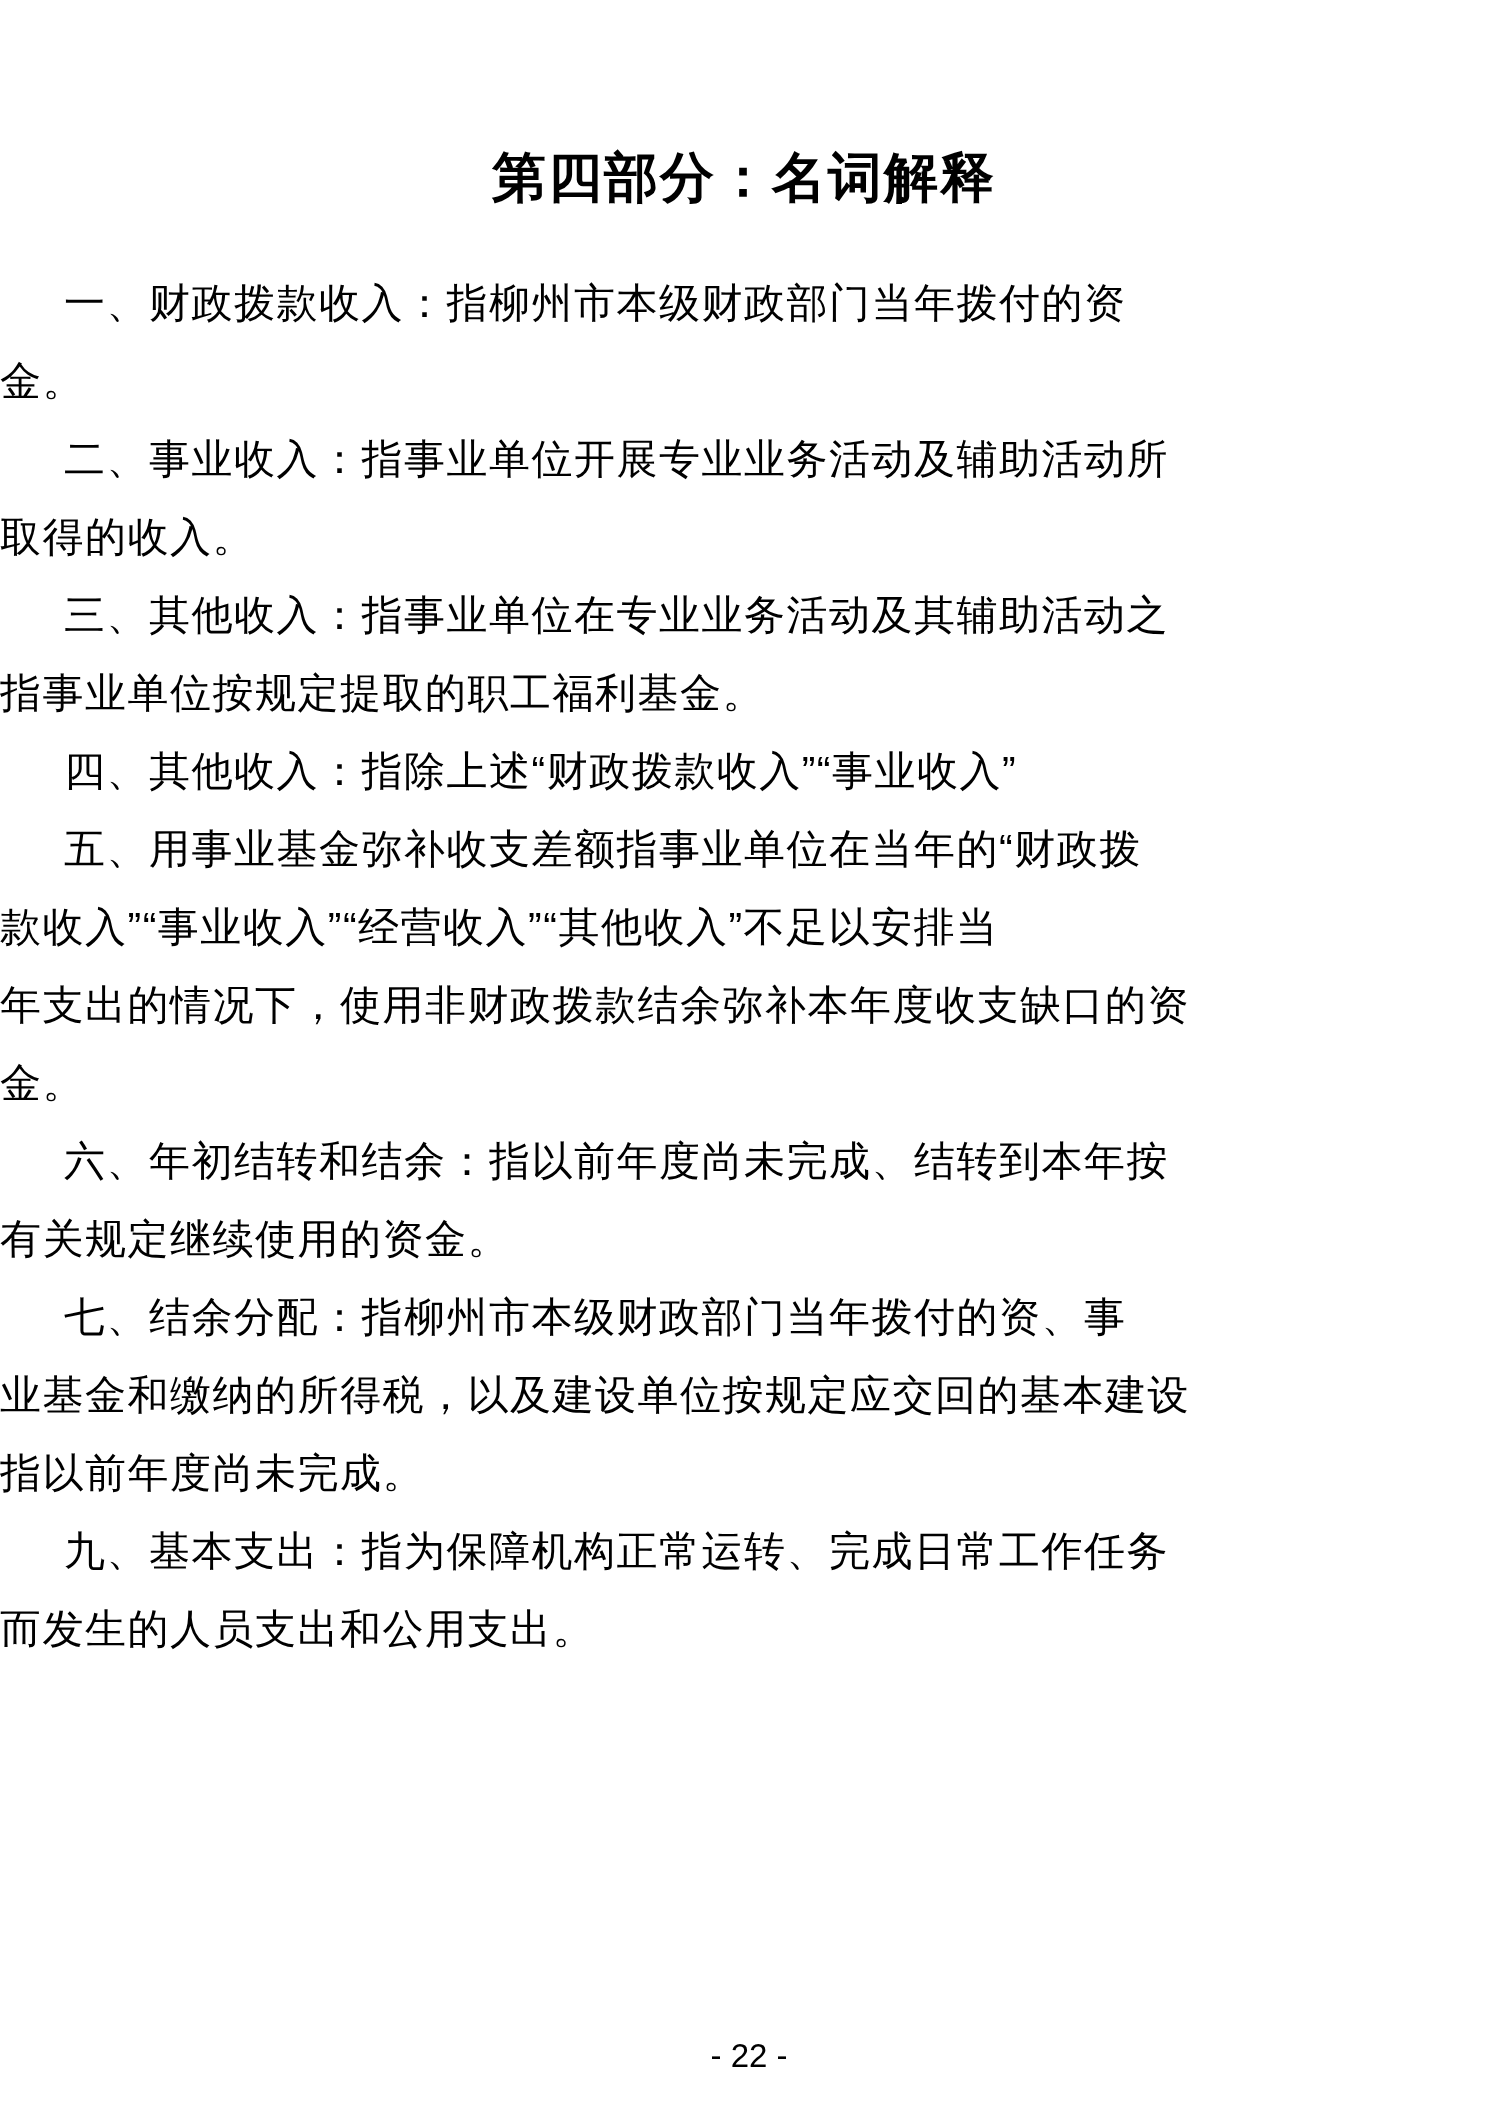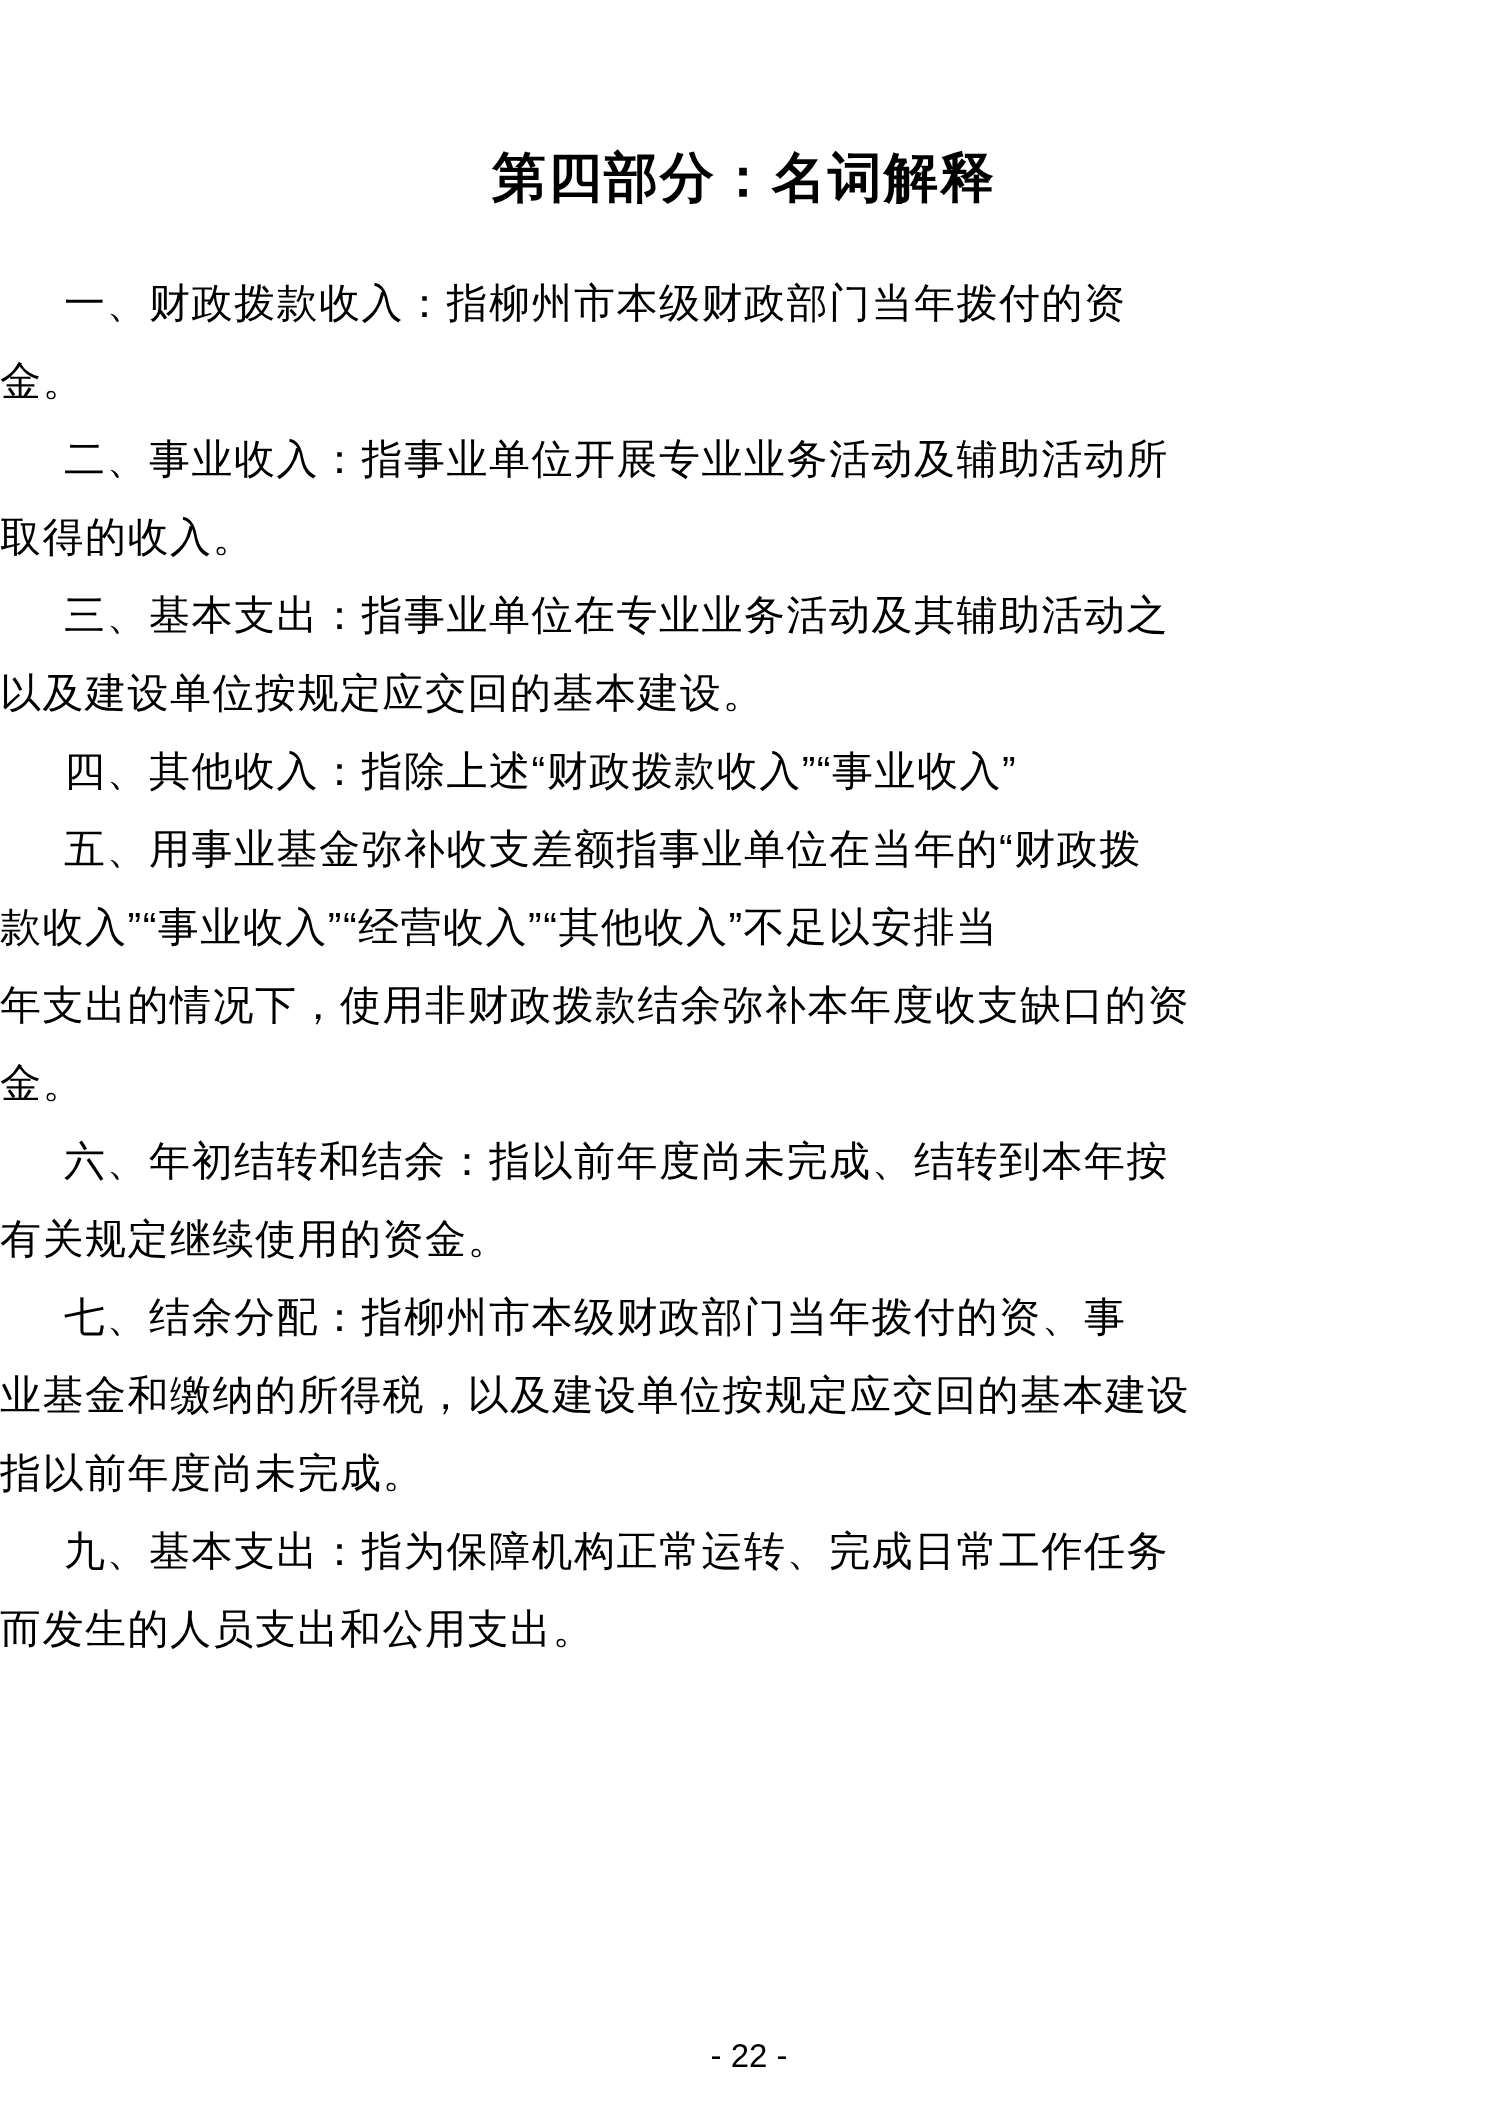--- a/index.html
+++ b/index.html
@@ -62,22 +62,22 @@
       <div class="line first">一、财政拨款收入：指柳州市本级财政部门当年拨付的资</div>
       <div class="line">金。</div>
     </div>
 
     <div class="para">
       <div class="line first">二、事业收入：指事业单位开展专业业务活动及辅助活动所</div>
       <div class="line">取得的收入。</div>
     </div>
 
     <div class="para">
-      <div class="line first">三、基本支出：指事业单位在专业业务活动及其辅助活动之</div>
-      <div class="line">以及建设单位按规定应交回的基本建设。</div>
+      <div class="line first">三、其他收入：指事业单位在专业业务活动及其辅助活动之</div>
+      <div class="line">指事业单位按规定提取的职工福利基金。</div>
     </div>
 
     <div class="para">
       <div class="line first">四、其他收入：指除上述“财政拨款收入”“事业收入”</div>
     </div>
 
     <div class="para">
       <div class="line first">五、用事业基金弥补收支差额指事业单位在当年的“财政拨</div>
       <div class="line">款收入”“事业收入”“经营收入”“其他收入”不足以安排当</div>
       <div class="line">年支出的情况下，使用非财政拨款结余弥补本年度收支缺口的资</div>

